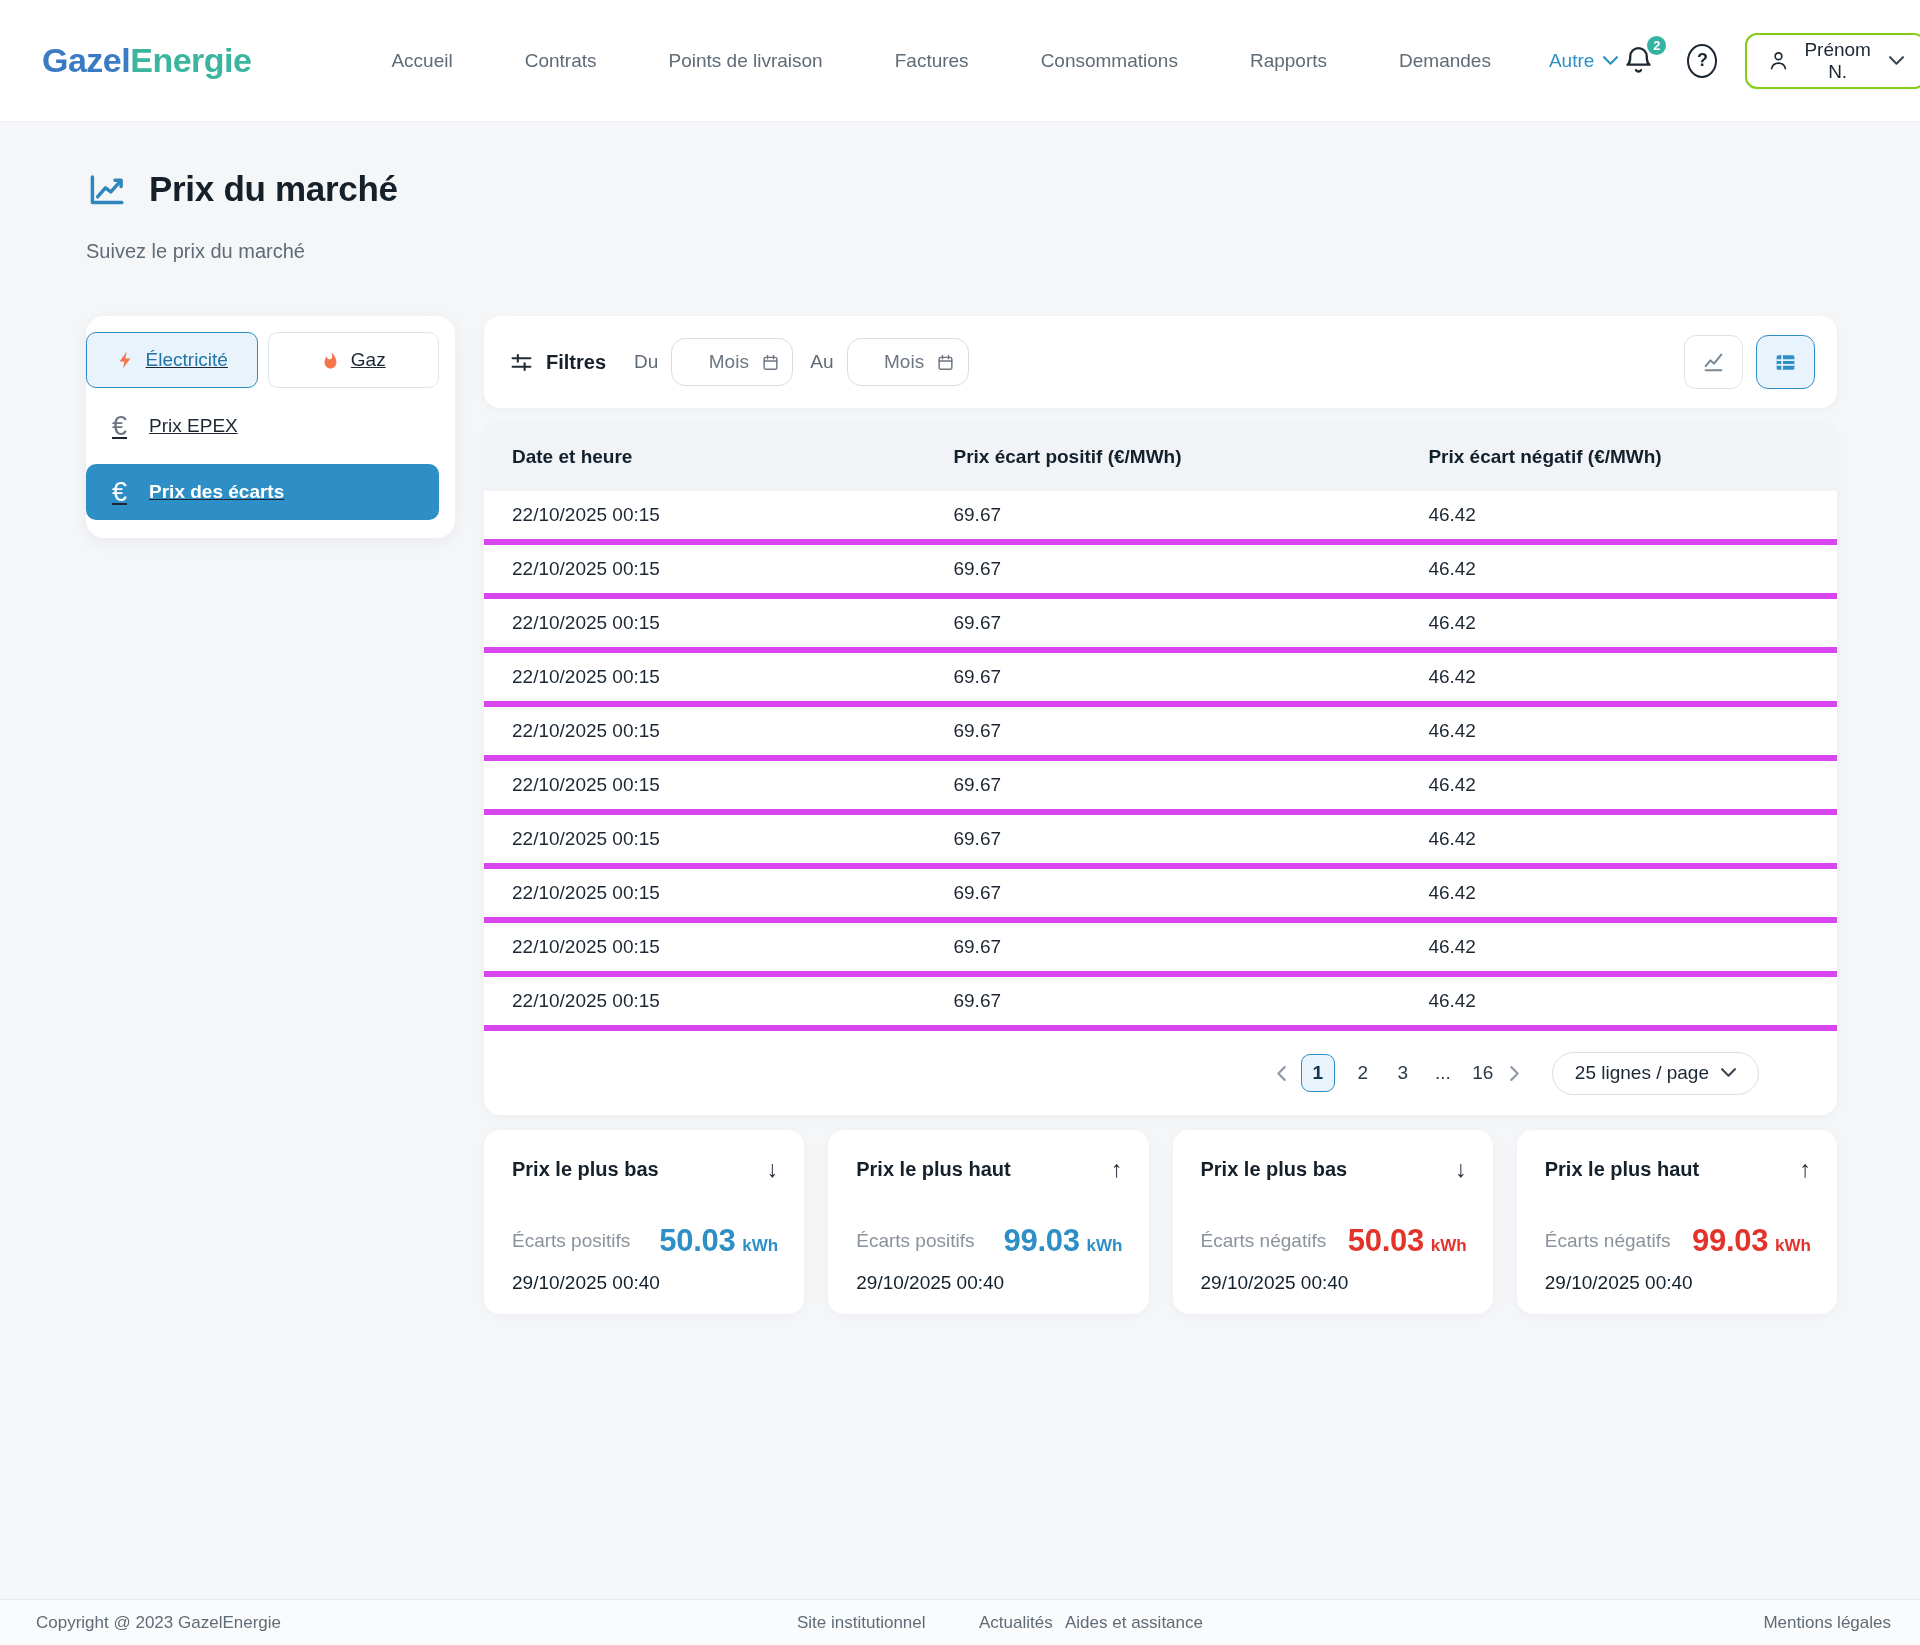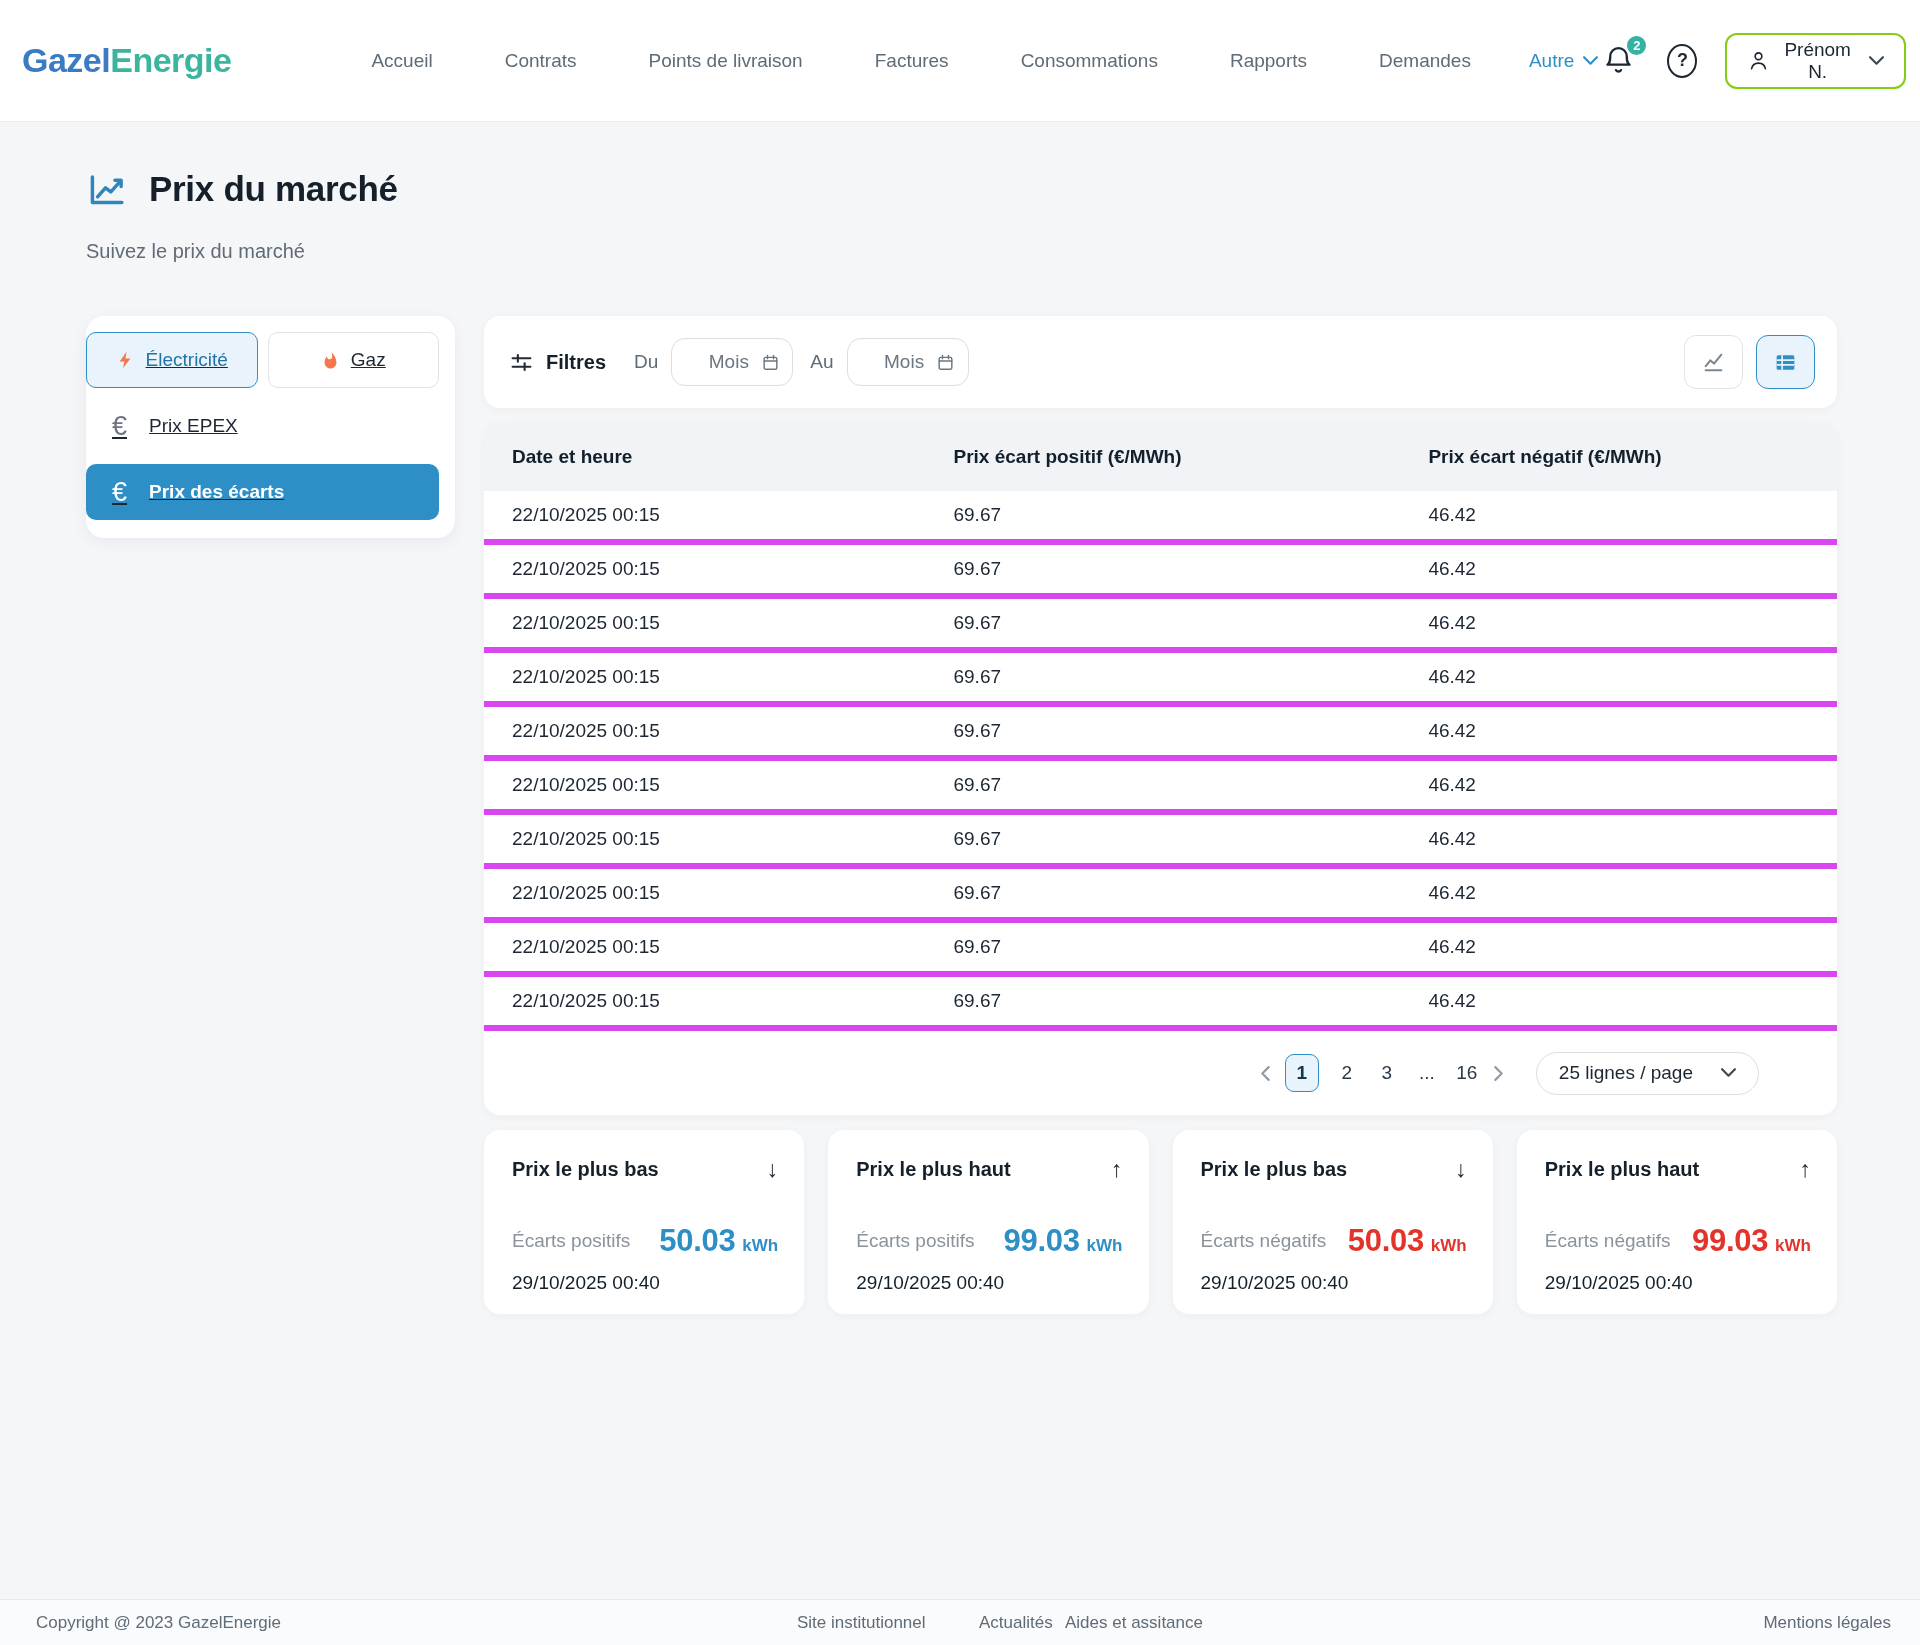--- a/index.html
+++ b/index.html
@@ -5,21 +5,21 @@
   * { margin:0; padding:0; box-sizing:border-box; }
   body {
     width:1920px; min-height:1645px;
     font-family:"Liberation Sans","DejaVu Sans",sans-serif;
     background:#f5f6f8; color:#1c2733;
     display:flex; flex-direction:column;
   }
   
   header {
     height:122px; background:#fff; border-bottom:1px solid #ebedf0;
-    display:flex; align-items:center; padding:0 22px; flex-shrink:0;
+    display:flex; align-items:center; padding:0 42px; flex-shrink:0;
   }
   .logo { font-size:34px; font-weight:700; letter-spacing:-0.5px; cursor:pointer; }
   .logo-blue{ color:#3a7bc4; } .logo-teal{ color:#3cb59f; }
   nav { display:flex; gap:72px; margin-left:140px; align-items:center; }
   .nav-item { font-size:19px; color:#5f6b76; text-decoration:none; cursor:pointer; white-space:nowrap; }
   .nav-divider { width:1px; height:38px; background:#d9dee4; margin:0 26px 0 32px; }
   .nav-more { display:flex; align-items:center; gap:9px; color:#2e8fc7; font-size:19px; cursor:pointer; text-decoration:none; }
   .header-right { margin-left:auto; display:flex; align-items:center; gap:28px; }
   .bell-wrap { position:relative; cursor:pointer; padding:4px; }
   .badge {
@@ -95,21 +95,21 @@
   .pages { display:flex; align-items:center; }
   .page-num {
     min-width:40px; text-align:center; font-size:19px; color:#2b3947; cursor:pointer; padding:7px 0;
   }
   .page-num.active {
     background:#e8f3fb; border:1.6px solid #2e8fc7; border-radius:9px; min-width:34px;
     margin:0 8px; font-weight:700; color:#14364d;
   }
   .page-size {
     margin-left:26px; height:43px; border:1px solid #d9dee4; border-radius:22px; background:#fff;
-    display:flex; align-items:center; gap:28px; padding:0 22px; font-size:19px; color:#1c2733;
+    display:flex; align-items:center; gap:12px; padding:0 22px; font-size:19px; color:#1c2733;
     cursor:pointer; font-family:inherit;
   }
   .page-size .chev { color:#3c4854; }
   
   .stats-row { display:flex; gap:24px; }
   .stat-card {
     flex:1; background:#fff; border-radius:16px; padding:28px 26px 26px 28px;
     box-shadow:0 2px 10px rgba(20,40,70,.04); height:184px;
   }
   .stat-head { display:flex; align-items:flex-start; justify-content:space-between; }

